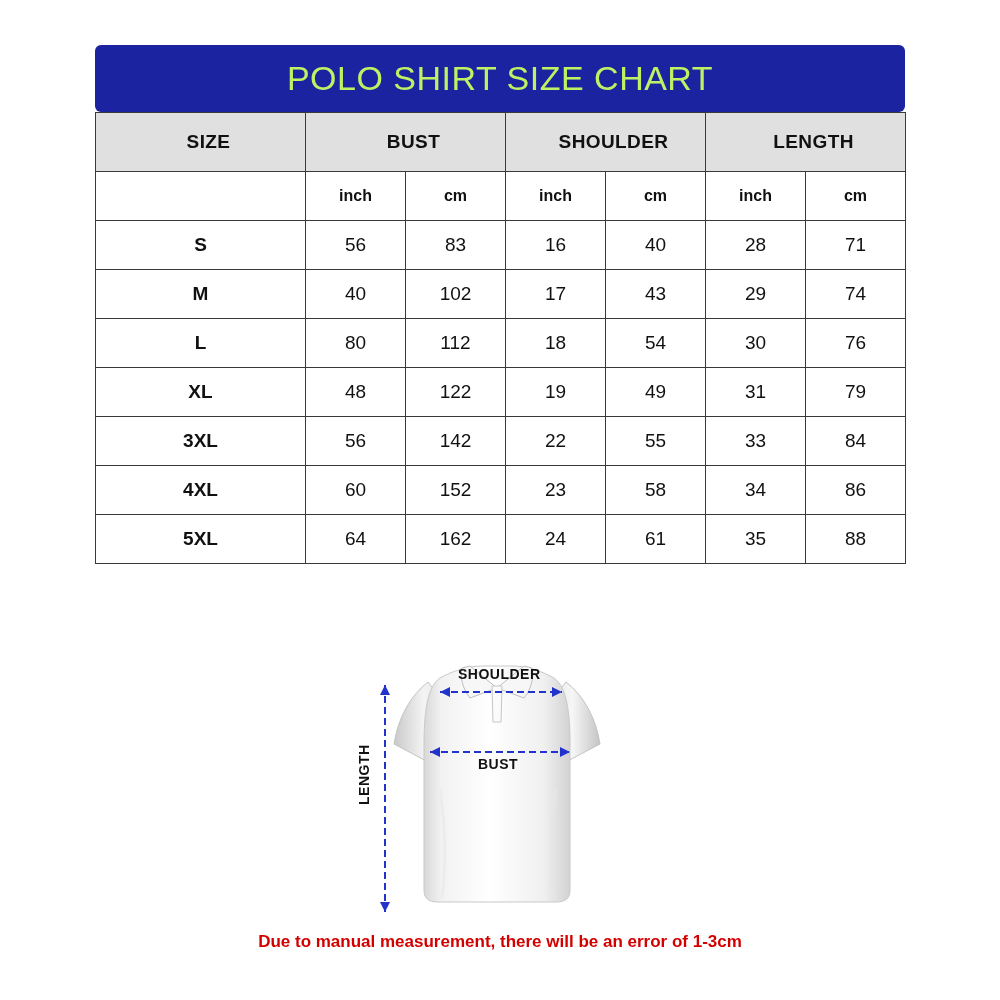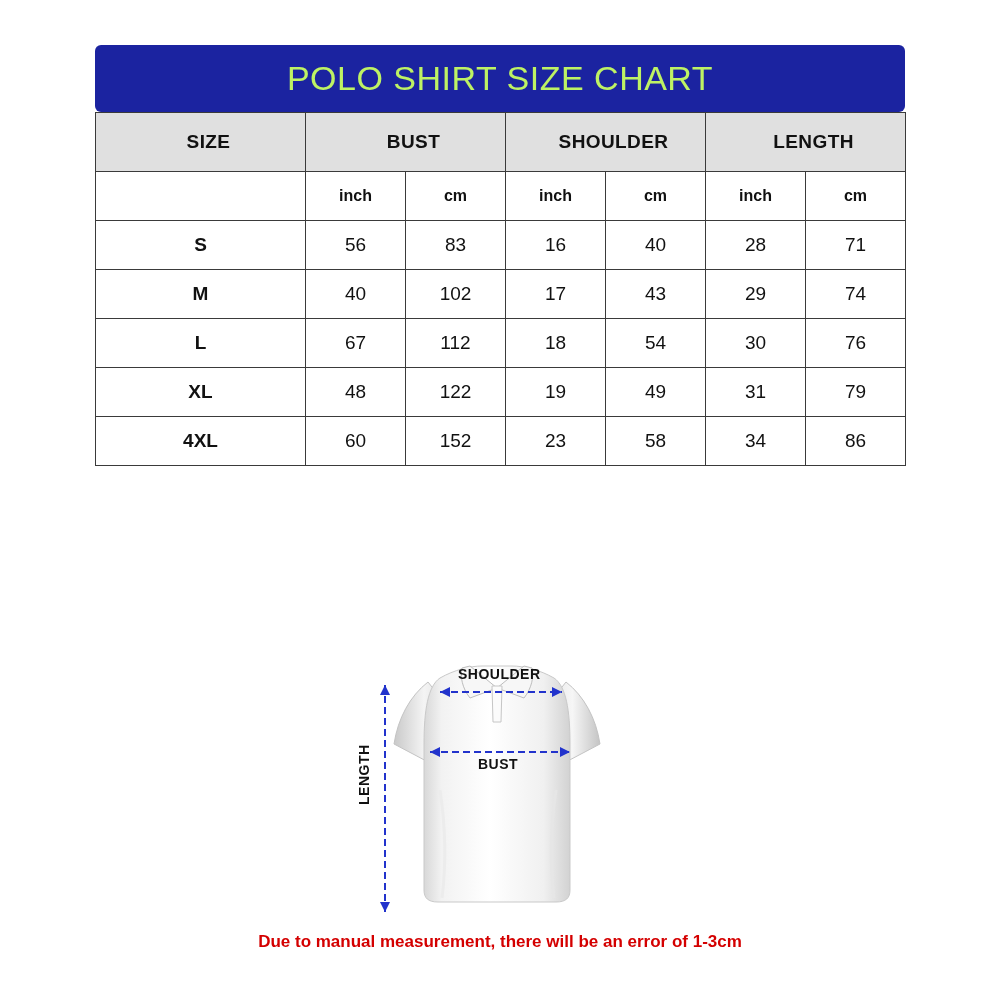--- a/index.html
+++ b/index.html
@@ -194,50 +194,68 @@
           <td>40</td>
           <td>102</td>
           <td>17</td>
           <td>43</td>
           <td>29</td>
           <td>74</td>
         </tr>
 
         <tr>
           <td class="size-cell">L</td>
-          <td>67</td>
+          <td>80</td>
           <td>112</td>
           <td>18</td>
           <td>54</td>
           <td>30</td>
           <td>76</td>
         </tr>
 
         <tr>
           <td class="size-cell">XL</td>
           <td>48</td>
           <td>122</td>
           <td>19</td>
           <td>49</td>
           <td>31</td>
           <td>79</td>
         </tr>
 
 
+        <tr>
+          <td class="size-cell">3XL</td>
+          <td>56</td>
+          <td>142</td>
+          <td>22</td>
+          <td>55</td>
+          <td>33</td>
+          <td>84</td>
+        </tr>
 
         <tr>
           <td class="size-cell">4XL</td>
           <td>60</td>
           <td>152</td>
           <td>23</td>
           <td>58</td>
           <td>34</td>
           <td>86</td>
         </tr>
 
+        <tr>
+          <td class="size-cell">5XL</td>
+          <td>64</td>
+          <td>162</td>
+          <td>24</td>
+          <td>61</td>
+          <td>35</td>
+          <td>88</td>
+        </tr>
       </tbody>
     </table>
   </div>
 
   <div class="illus">
 
     <svg class="shirt-svg" width="280" height="290" viewBox="0 0 280 290">
       <defs>
         <linearGradient id="bodyGrad" x1="0" y1="0" x2="1" y2="0">
           <stop offset="0%" stop-color="#d8d8d8"></stop>

